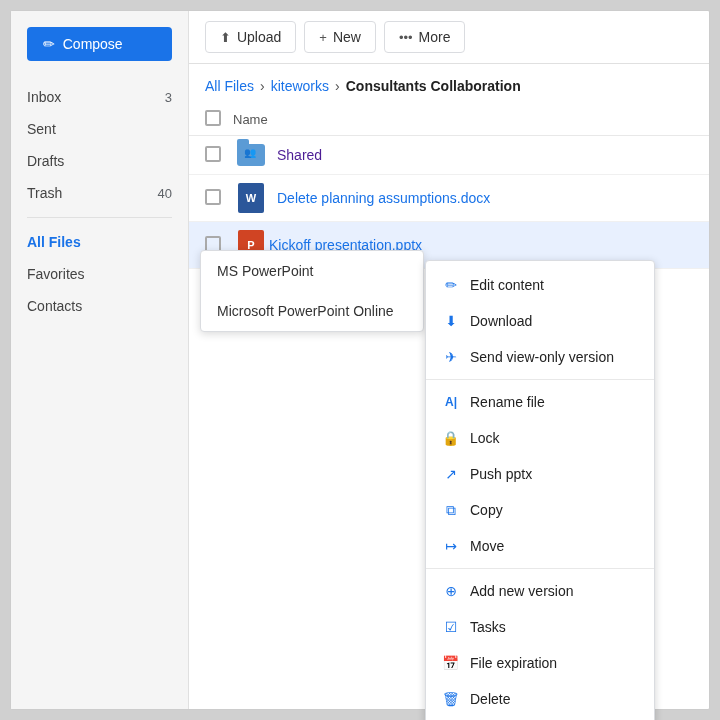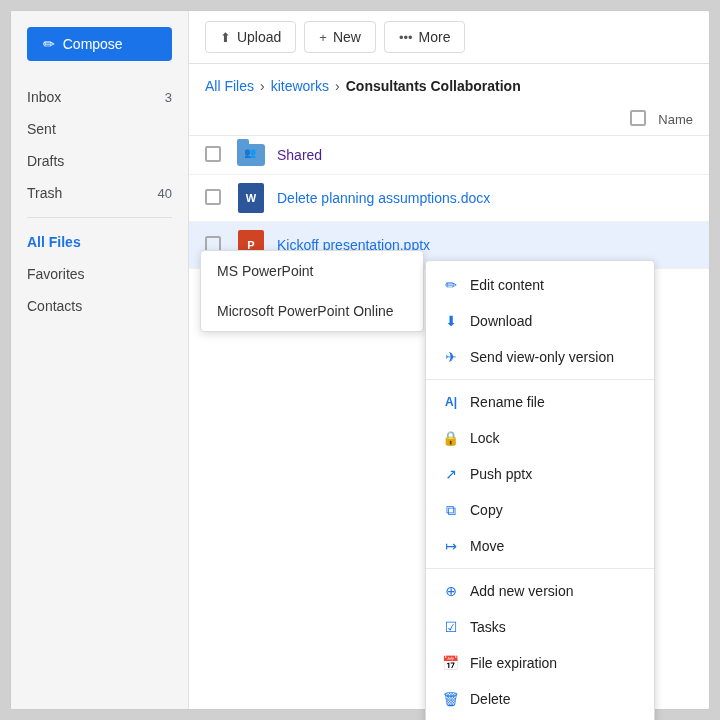--- a/index.html
+++ b/index.html
@@ -113,21 +113,20 @@
       flex: 1;
       overflow-y: auto;
     }
     .file-list-header {
       display: flex;
       align-items: center;
       padding: 6px 16px;
       border-bottom: 1px solid #e8e8e8;
       color: #555;
       font-size: 13px;
-      justify-content: flex-end;
     }
     .file-list-header .checkbox-col { width: 28px; }
     .file-row {
       display: flex;
       align-items: center;
       padding: 8px 16px;
       border-bottom: 1px solid #f0f0f0;
       cursor: pointer;
       position: relative;
     }
@@ -348,21 +347,21 @@
         <span class="file-name" style="margin-left:8px;">Delete planning assumptions.docx</span>
       </div>
 
       <div class="file-row active">
         <div class="checkbox-col">
           <span class="cb"></span>
         </div>
         <div class="file-icon">
           <div class="ppt-icon">P</div>
         </div>
-        <span class="file-name" style="margin-left:8px;">Kickoff presentation.pptx</span>
+        <span class="file-name" style="">Kickoff presentation.pptx</span>
       </div>
     </div>
 
     <div class="app-chooser">
       <div class="app-chooser-item">
         <span>MS PowerPoint</span>
       </div>
       <div class="app-chooser-item">
         <span>Microsoft PowerPoint Online</span>
       </div>

